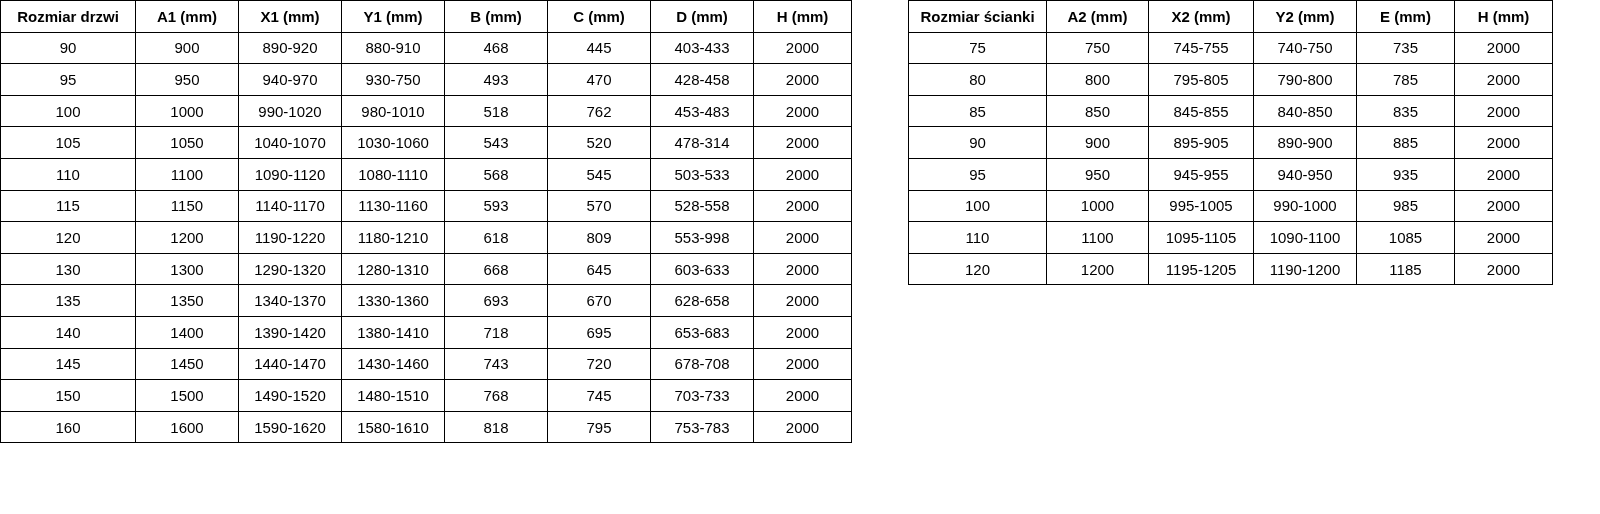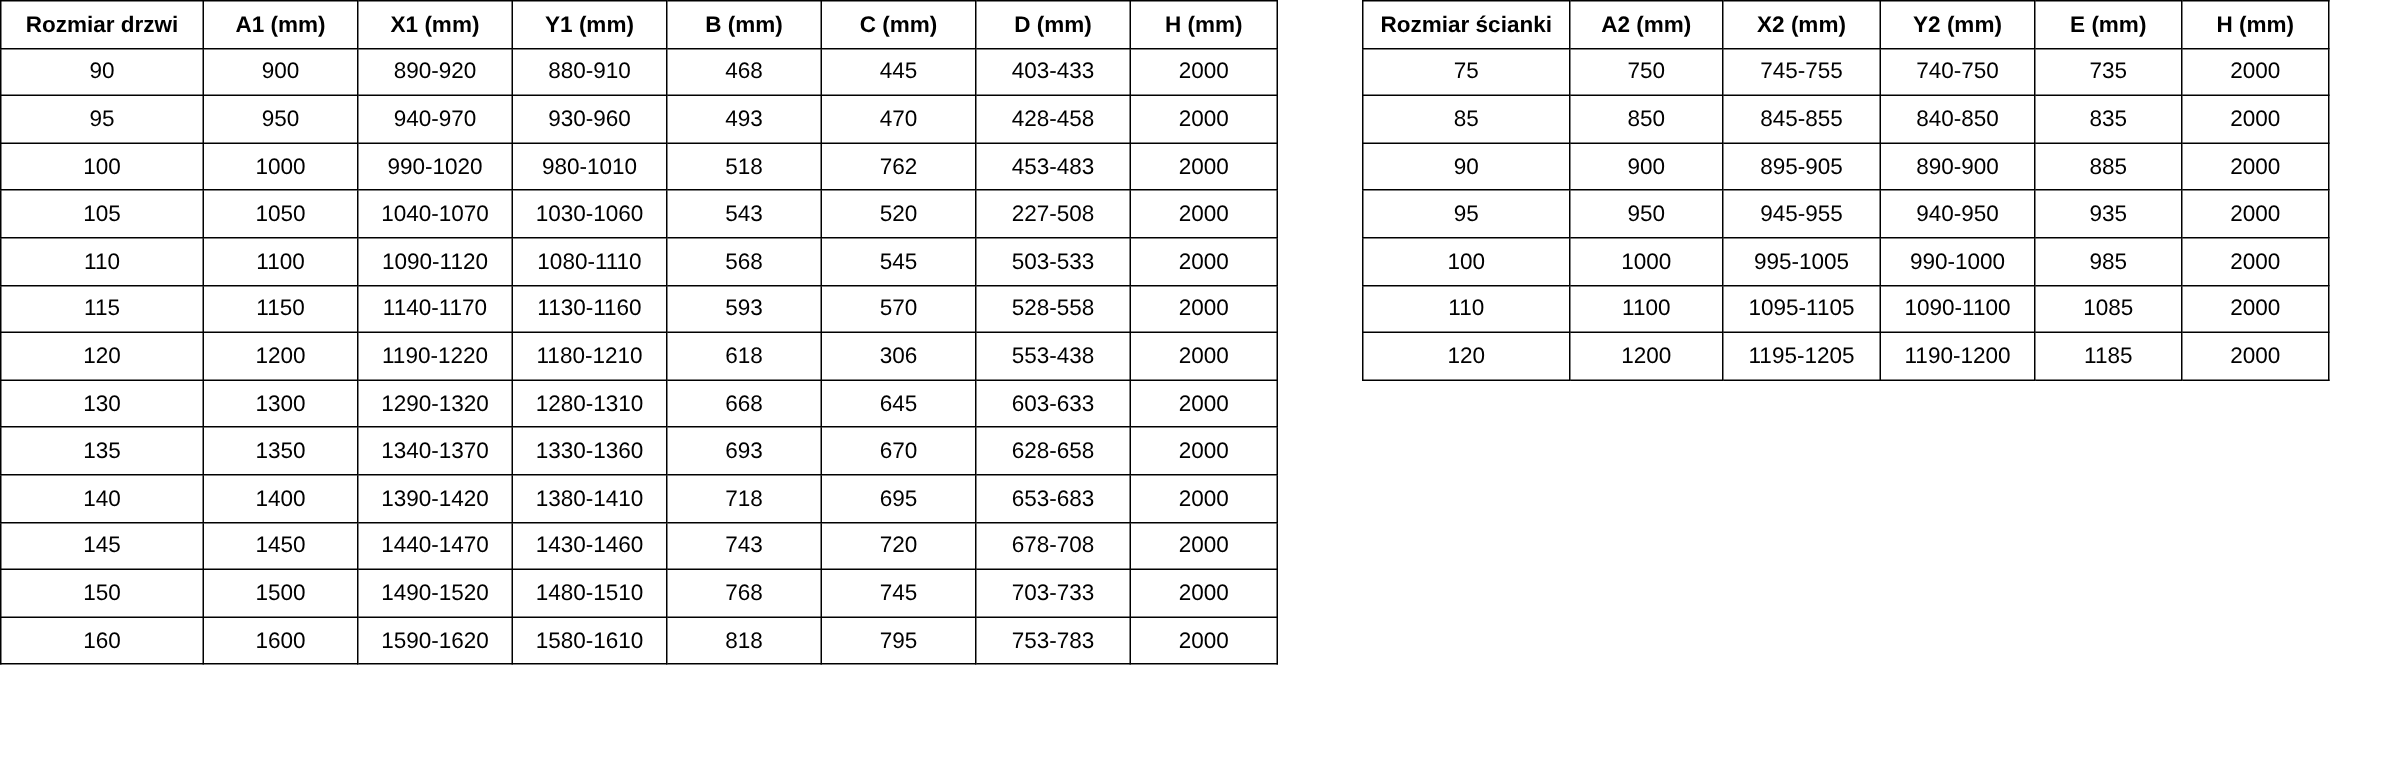--- a/index.html
+++ b/index.html
@@ -82,21 +82,21 @@
           <td>880-910</td>
           <td>468</td>
           <td>445</td>
           <td>403-433</td>
           <td>2000</td>
         </tr>
         <tr>
           <td>95</td>
           <td>950</td>
           <td>940-970</td>
-          <td>930-960</td>
+          <td>930-750</td>
           <td>493</td>
           <td>470</td>
           <td>428-458</td>
           <td>2000</td>
         </tr>
         <tr>
           <td>100</td>
           <td>1000</td>
           <td>990-1020</td>
           <td>980-1010</td>
@@ -105,21 +105,21 @@
           <td>453-483</td>
           <td>2000</td>
         </tr>
         <tr>
           <td>105</td>
           <td>1050</td>
           <td>1040-1070</td>
           <td>1030-1060</td>
           <td>543</td>
           <td>520</td>
-          <td>227-508</td>
+          <td>478-314</td>
           <td>2000</td>
         </tr>
         <tr>
           <td>110</td>
           <td>1100</td>
           <td>1090-1120</td>
           <td>1080-1110</td>
           <td>568</td>
           <td>545</td>
           <td>503-533</td>
@@ -134,22 +134,22 @@
           <td>570</td>
           <td>528-558</td>
           <td>2000</td>
         </tr>
         <tr>
           <td>120</td>
           <td>1200</td>
           <td>1190-1220</td>
           <td>1180-1210</td>
           <td>618</td>
-          <td>306</td>
-          <td>553-438</td>
+          <td>809</td>
+          <td>553-998</td>
           <td>2000</td>
         </tr>
         <tr>
           <td>130</td>
           <td>1300</td>
           <td>1290-1320</td>
           <td>1280-1310</td>
           <td>668</td>
           <td>645</td>
           <td>603-633</td>
@@ -230,20 +230,28 @@
       <tbody>
         <tr>
           <td>75</td>
           <td>750</td>
           <td>745-755</td>
           <td>740-750</td>
           <td>735</td>
           <td>2000</td>
         </tr>
         <tr>
+          <td>80</td>
+          <td>800</td>
+          <td>795-805</td>
+          <td>790-800</td>
+          <td>785</td>
+          <td>2000</td>
+        </tr>
+        <tr>
           <td>85</td>
           <td>850</td>
           <td>845-855</td>
           <td>840-850</td>
           <td>835</td>
           <td>2000</td>
         </tr>
         <tr>
           <td>90</td>
           <td>900</td>

